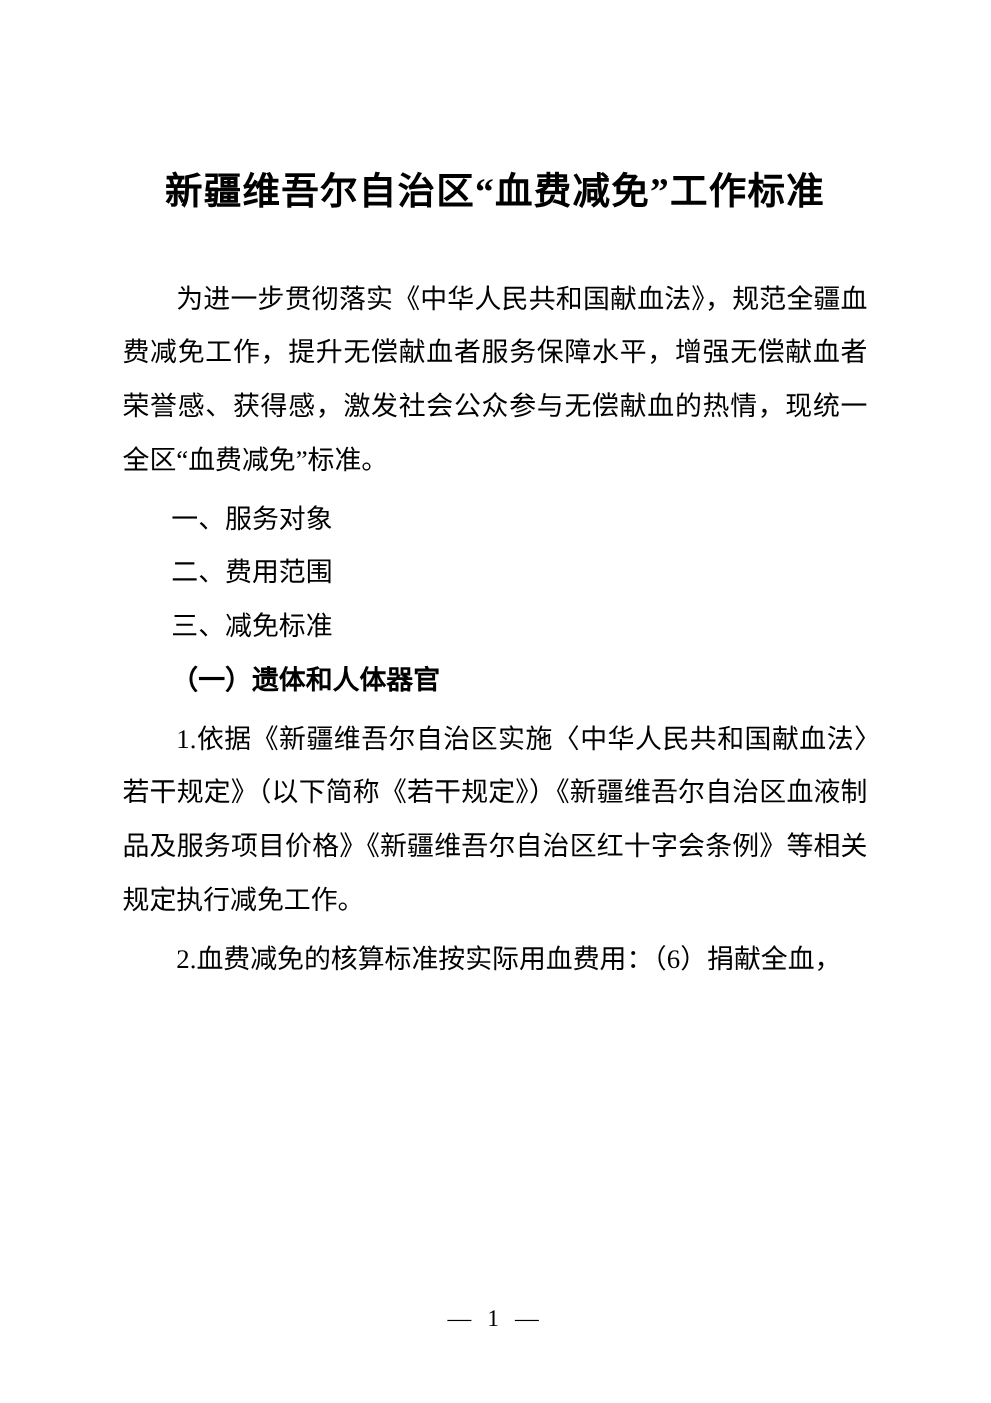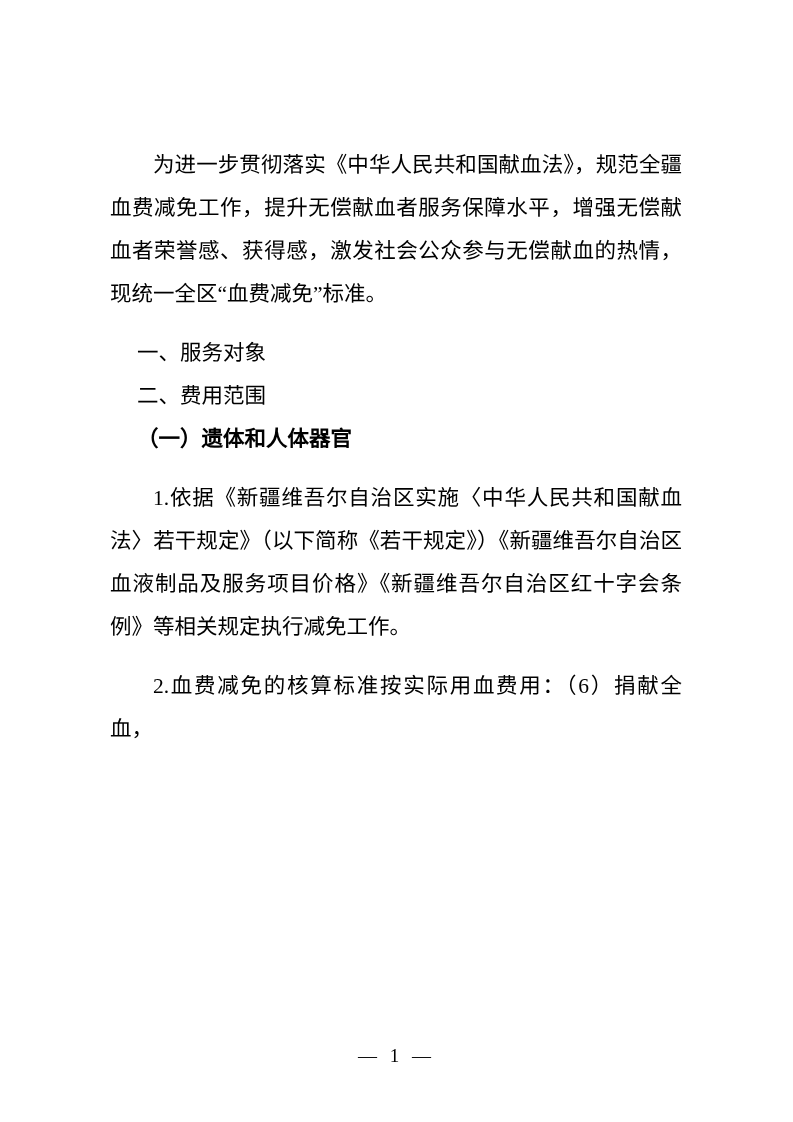--- a/index.html
+++ b/index.html
@@ -22,21 +22,21 @@
   .doc-title {
     margin: 0 0 38px 0;
     font-size: 30px;
     line-height: 52px;
     font-weight: bold;
     text-align: center;
     letter-spacing: 1px;
     font-family: "Liberation Serif", "DejaVu Serif", serif;
   }
   .body-par {
-    margin: 16px;
+    margin: 4px;
     font-size: 21.5px;
     line-height: 43px;
     text-align: justify;
     text-indent: 2em;
     word-break: break-all;
     font-family: "Liberation Serif", "DejaVu Serif", serif;
   }
   .sec-heading {
     margin: 0;
     font-size: 21.5px;
@@ -63,29 +63,31 @@
     line-height: 22px;
     letter-spacing: 4px;
     font-family: "Liberation Serif", "DejaVu Serif", serif;
   }
 </style>
 </head>
 <body>
 
 <div class="page">
 
+  <h1 class="doc-title">新疆维吾尔自治区“血费减免”工作标准</h1>
 
   <p class="body-par">为进一步贯彻落实《中华人民共和国献血法》，规范全疆血费减免工作，提升无偿献血者服务保障水平，增强无偿献血者荣誉感、获得感，激发社会公众参与无偿献血的热情，现统一全区“血费减免”标准。</p>
 
   <h2 class="sec-heading">一、服务对象</h2>
 
 
   <h2 class="sec-heading">二、费用范围</h2>
 
 
+  <h2 class="sec-heading">三、减免标准</h2>
 
   <h3 class="subsec-heading">（一）遗体和人体器官</h3>
 
   <p class="body-par">1.依据《新疆维吾尔自治区实施〈中华人民共和国献血法〉若干规定》（以下简称《若干规定》）《新疆维吾尔自治区血液制品及服务项目价格》《新疆维吾尔自治区红十字会条例》等相关规定执行减免工作。</p>
 
   <p class="body-par">2.血费减免的核算标准按实际用血费用：（6）捐献全血，</p>
 
   <div class="page-footer">—  1  —</div>
 
 </div>

